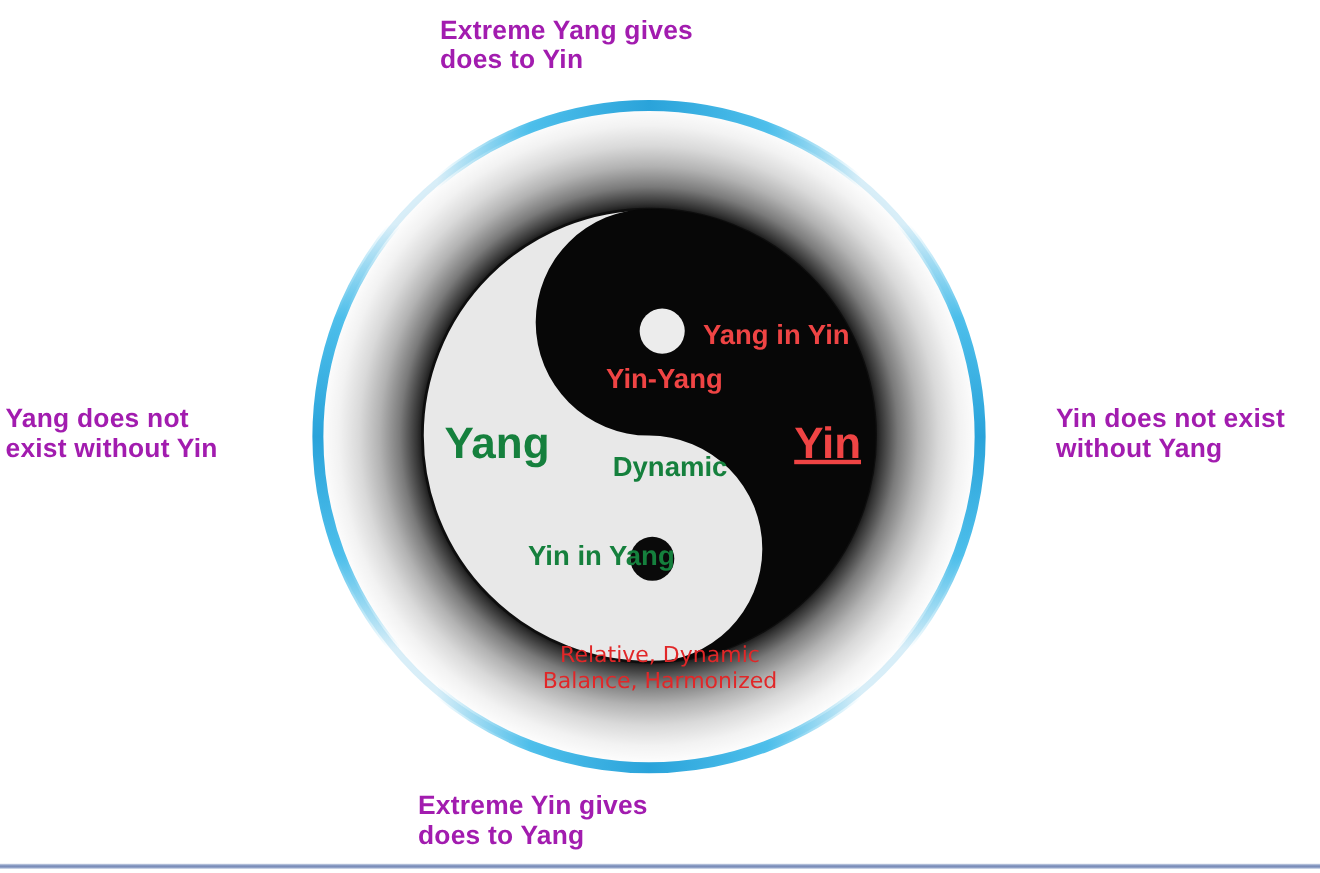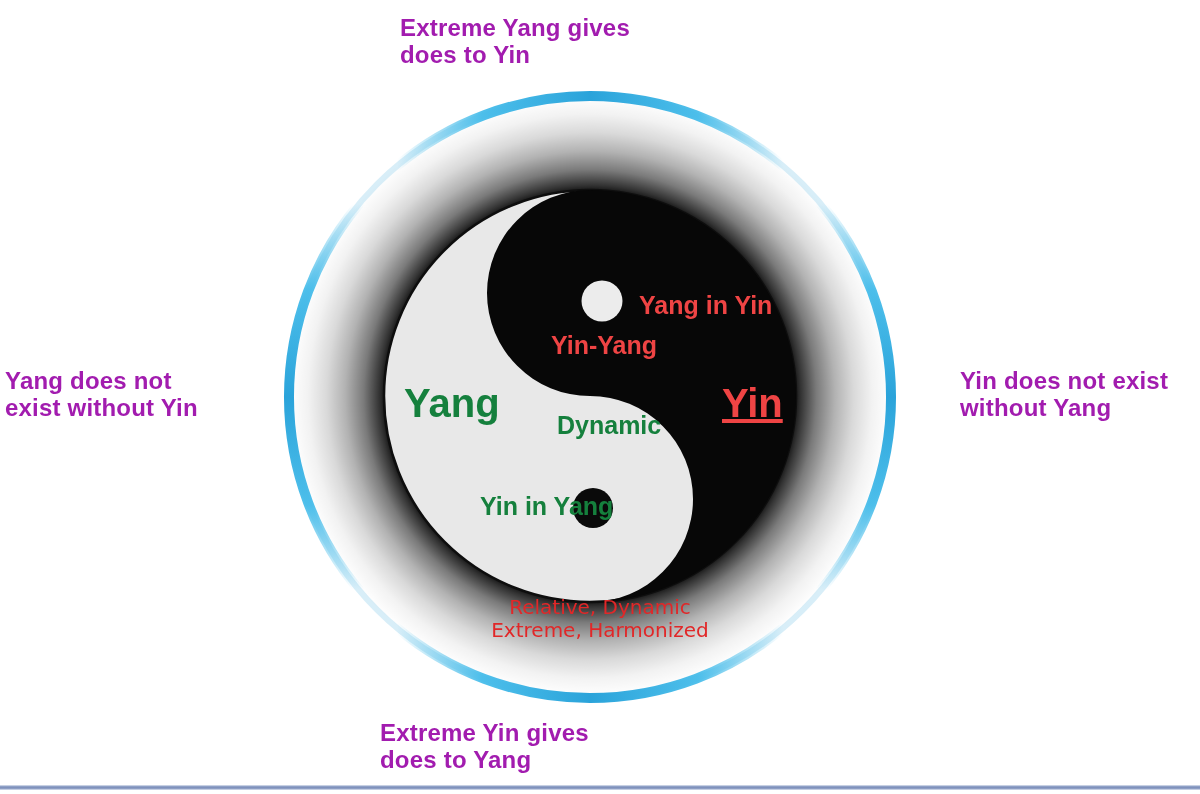--- a/index.html
+++ b/index.html
@@ -24,21 +24,21 @@
     position:absolute;text-align:left;color:#a21caf;font-weight:bold;
     font-size:24px;line-height:27px;letter-spacing:0.2px;
   }
   .caption span{display:block;}
   .sym-label{position:absolute;font-weight:bold;white-space:nowrap;line-height:1.05;}
   .lbl-white{color:#ef4444;}
   .lbl-black{color:#15803d;}
   .big{font-size:40px;}
   .med{font-size:25px;}
   .red-note{
-    position:absolute;left:400px;top:596px;width:400px;text-align:center;
+    position:absolute;left:400px;top:584px;width:400px;text-align:center;
     font-family:"DejaVu Sans",sans-serif;font-weight:normal;
     font-size:20px;line-height:23px;color:#e12728;
   }
   .red-note span{display:block;}
   .footer-rule{
     position:absolute;left:0;top:785px;width:1200px;height:5px;
     background:linear-gradient(to bottom,#e3e8f2 0%,#8ea0c6 30%,#7b8db9 55%,#9aaacd 80%,#eef1f7 100%);
   }
 </style>
 </head>
@@ -98,21 +98,21 @@
 
   <div class="sym-label big lbl-black" style="left:404px;top:382px;">Yang</div>
   <div class="sym-label big lbl-white" style="left:722px;top:382px;text-decoration:underline;">Yin</div>
   <div class="sym-label med lbl-white" style="left:639px;top:292px;">Yang in Yin</div>
   <div class="sym-label med lbl-white" style="left:551px;top:332px;">Yin-Yang</div>
   <div class="sym-label med lbl-black" style="left:557px;top:412px;">Dynamic</div>
   <div class="sym-label med lbl-black" style="left:436px;top:493px;margin-left:44px;">Yin in Yang</div>
 
   <div class="red-note">
     <span>Relative, Dynamic</span>
-    <span>Extreme, Harmonized</span>
+    <span>Balance, Harmonized</span>
   </div>
 
   <div class="caption" style="left:400px;top:14px;width:400px;">
     <span>Extreme Yang gives</span>
     <span>does to Yin</span>
   </div>
   <div class="caption" style="left:960px;top:367px;width:240px;">
     <span>Yin does not exist</span>
     <span>without Yang</span>
   </div>

